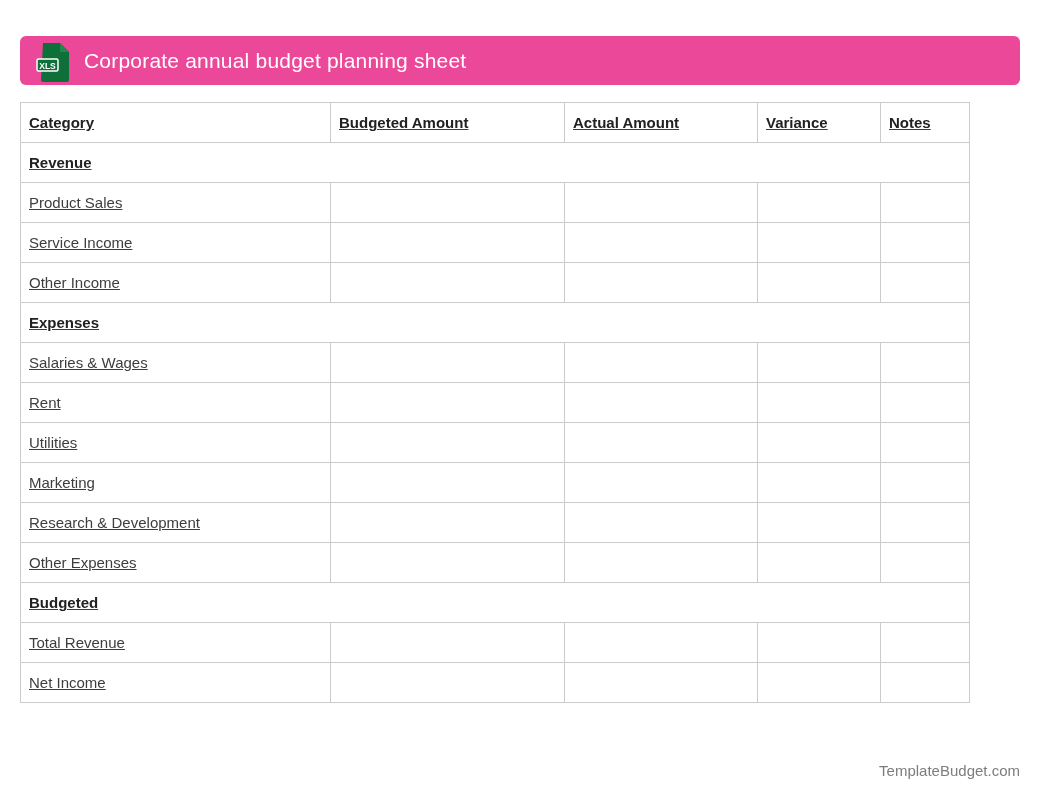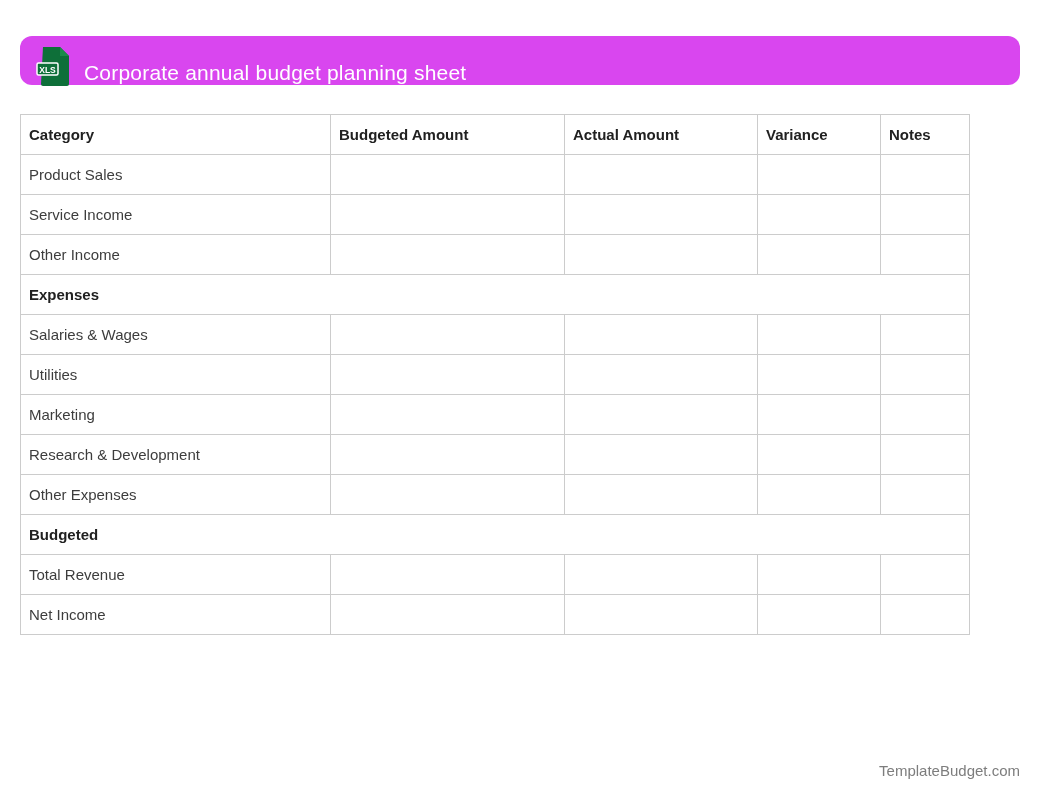--- a/index.html
+++ b/index.html
@@ -18,24 +18,24 @@
     height: 800px;
     overflow: hidden;
   }
   
   .header-bar {
     position: absolute;
     left: 20px;
     top: 36px;
     width: 1000px;
     height: 49px;
-    background: #d946ef;
-    border-radius: 12px;
+    background: #ec4899;
+    border-radius: 6px;
     display: flex;
-    align-items: flex-end;
+    align-items: center;
     padding: 0 16px;
   }
   .xls-icon {
     width: 34px;
     height: 40px;
     flex: 0 0 auto;
     margin-right: 14px;
     position: relative;
     top: 1px;
   }
@@ -43,24 +43,25 @@
     color: #ffffff;
     font-size: 21px;
     font-weight: 400;
     letter-spacing: 0.2px;
     white-space: nowrap;
   }
   
   table.budget-table {
     position: absolute;
     left: 20px;
-    top: 114px;
+    top: 102px;
     width: 949px;
     border-collapse: collapse;
     table-layout: fixed;
+    text-decoration: underline;
   }
   .budget-table th,
   .budget-table td {
     border: 1px solid #cccccc;
     height: 40px;
     padding: 0 8px;
     font-size: 15px;
     text-align: left;
     vertical-align: middle;
     background: #ffffff;
@@ -120,20 +121,23 @@
       <tr>
         <th>Category</th>
         <th>Budgeted Amount</th>
         <th>Actual Amount</th>
         <th>Variance</th>
         <th>Notes</th>
       </tr>
     </thead>
     <tbody>
         <tr>
+          <td colspan="5" class="section-cell">Revenue</td>
+        </tr>
+        <tr>
           <td class="item-cell">Product Sales</td>
           <td class="empty-cell"></td>
           <td class="empty-cell"></td>
           <td class="empty-cell"></td>
           <td class="empty-cell"></td>
         </tr>
         <tr>
           <td class="item-cell">Service Income</td>
           <td class="empty-cell"></td>
           <td class="empty-cell"></td>
@@ -145,20 +149,27 @@
           <td class="empty-cell"></td>
           <td class="empty-cell"></td>
           <td class="empty-cell"></td>
           <td class="empty-cell"></td>
         </tr>
         <tr>
           <td colspan="5" class="section-cell">Expenses</td>
         </tr>
         <tr>
           <td class="item-cell">Salaries &amp; Wages</td>
+          <td class="empty-cell"></td>
+          <td class="empty-cell"></td>
+          <td class="empty-cell"></td>
+          <td class="empty-cell"></td>
+        </tr>
+        <tr>
+          <td class="item-cell">Rent</td>
           <td class="empty-cell"></td>
           <td class="empty-cell"></td>
           <td class="empty-cell"></td>
           <td class="empty-cell"></td>
         </tr>
         <tr>
           <td class="item-cell">Utilities</td>
           <td class="empty-cell"></td>
           <td class="empty-cell"></td>
           <td class="empty-cell"></td>

